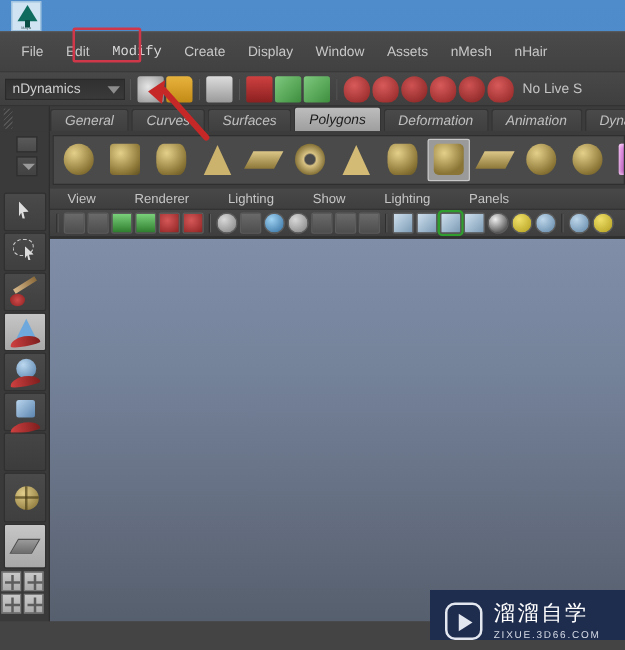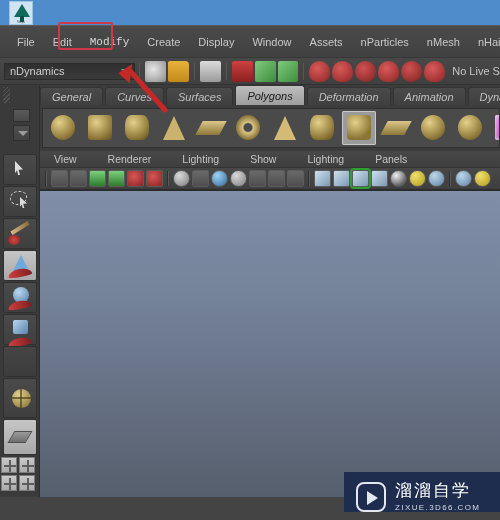--- a/index.html
+++ b/index.html
@@ -75,21 +75,21 @@
   
   .statusline {
     height: 27px;
     background: linear-gradient(180deg,#484848 0%, #3f3f3f 100%);
     display: flex; align-items: center;
     border-bottom: 1px solid #333;
     padding-left: 4px;
     position: relative;
   }
   .menuset {
-    width: 131px; height: 17px;
+    width: 96px; height: 17px;
     background: linear-gradient(180deg,#303030,#3a3a3a);
     border: 1px solid #2a2a2a;
     color: #cfcfcf; font-size: 11px;
     display: flex; align-items: center;
     padding-left: 5px; position: relative;
   }
   .menuset .arw {
     position: absolute; right: 3px; top: 5px;
     width: 0; height: 0;
     border-left: 5px solid transparent;
@@ -371,21 +371,20 @@
   <div class="maya">
 
     <div class="menubar">
       <div class="mitem">File</div>
       <div class="mitem">Edit</div>
       <div class="mitem hl">Modify</div>
       <div class="mitem">Create</div>
       <div class="mitem">Display</div>
       <div class="mitem">Window</div>
       <div class="mitem">Assets</div>
-      <div class="mitem">nParticles</div>
       <div class="mitem">nMesh</div>
       <div class="mitem">nHair</div>
 
       <div class="modify-box"></div>
     </div>
 
     <div class="statusline">
       <div class="menuset">
         <span>nDynamics</span>
         <span class="arw"></span>

